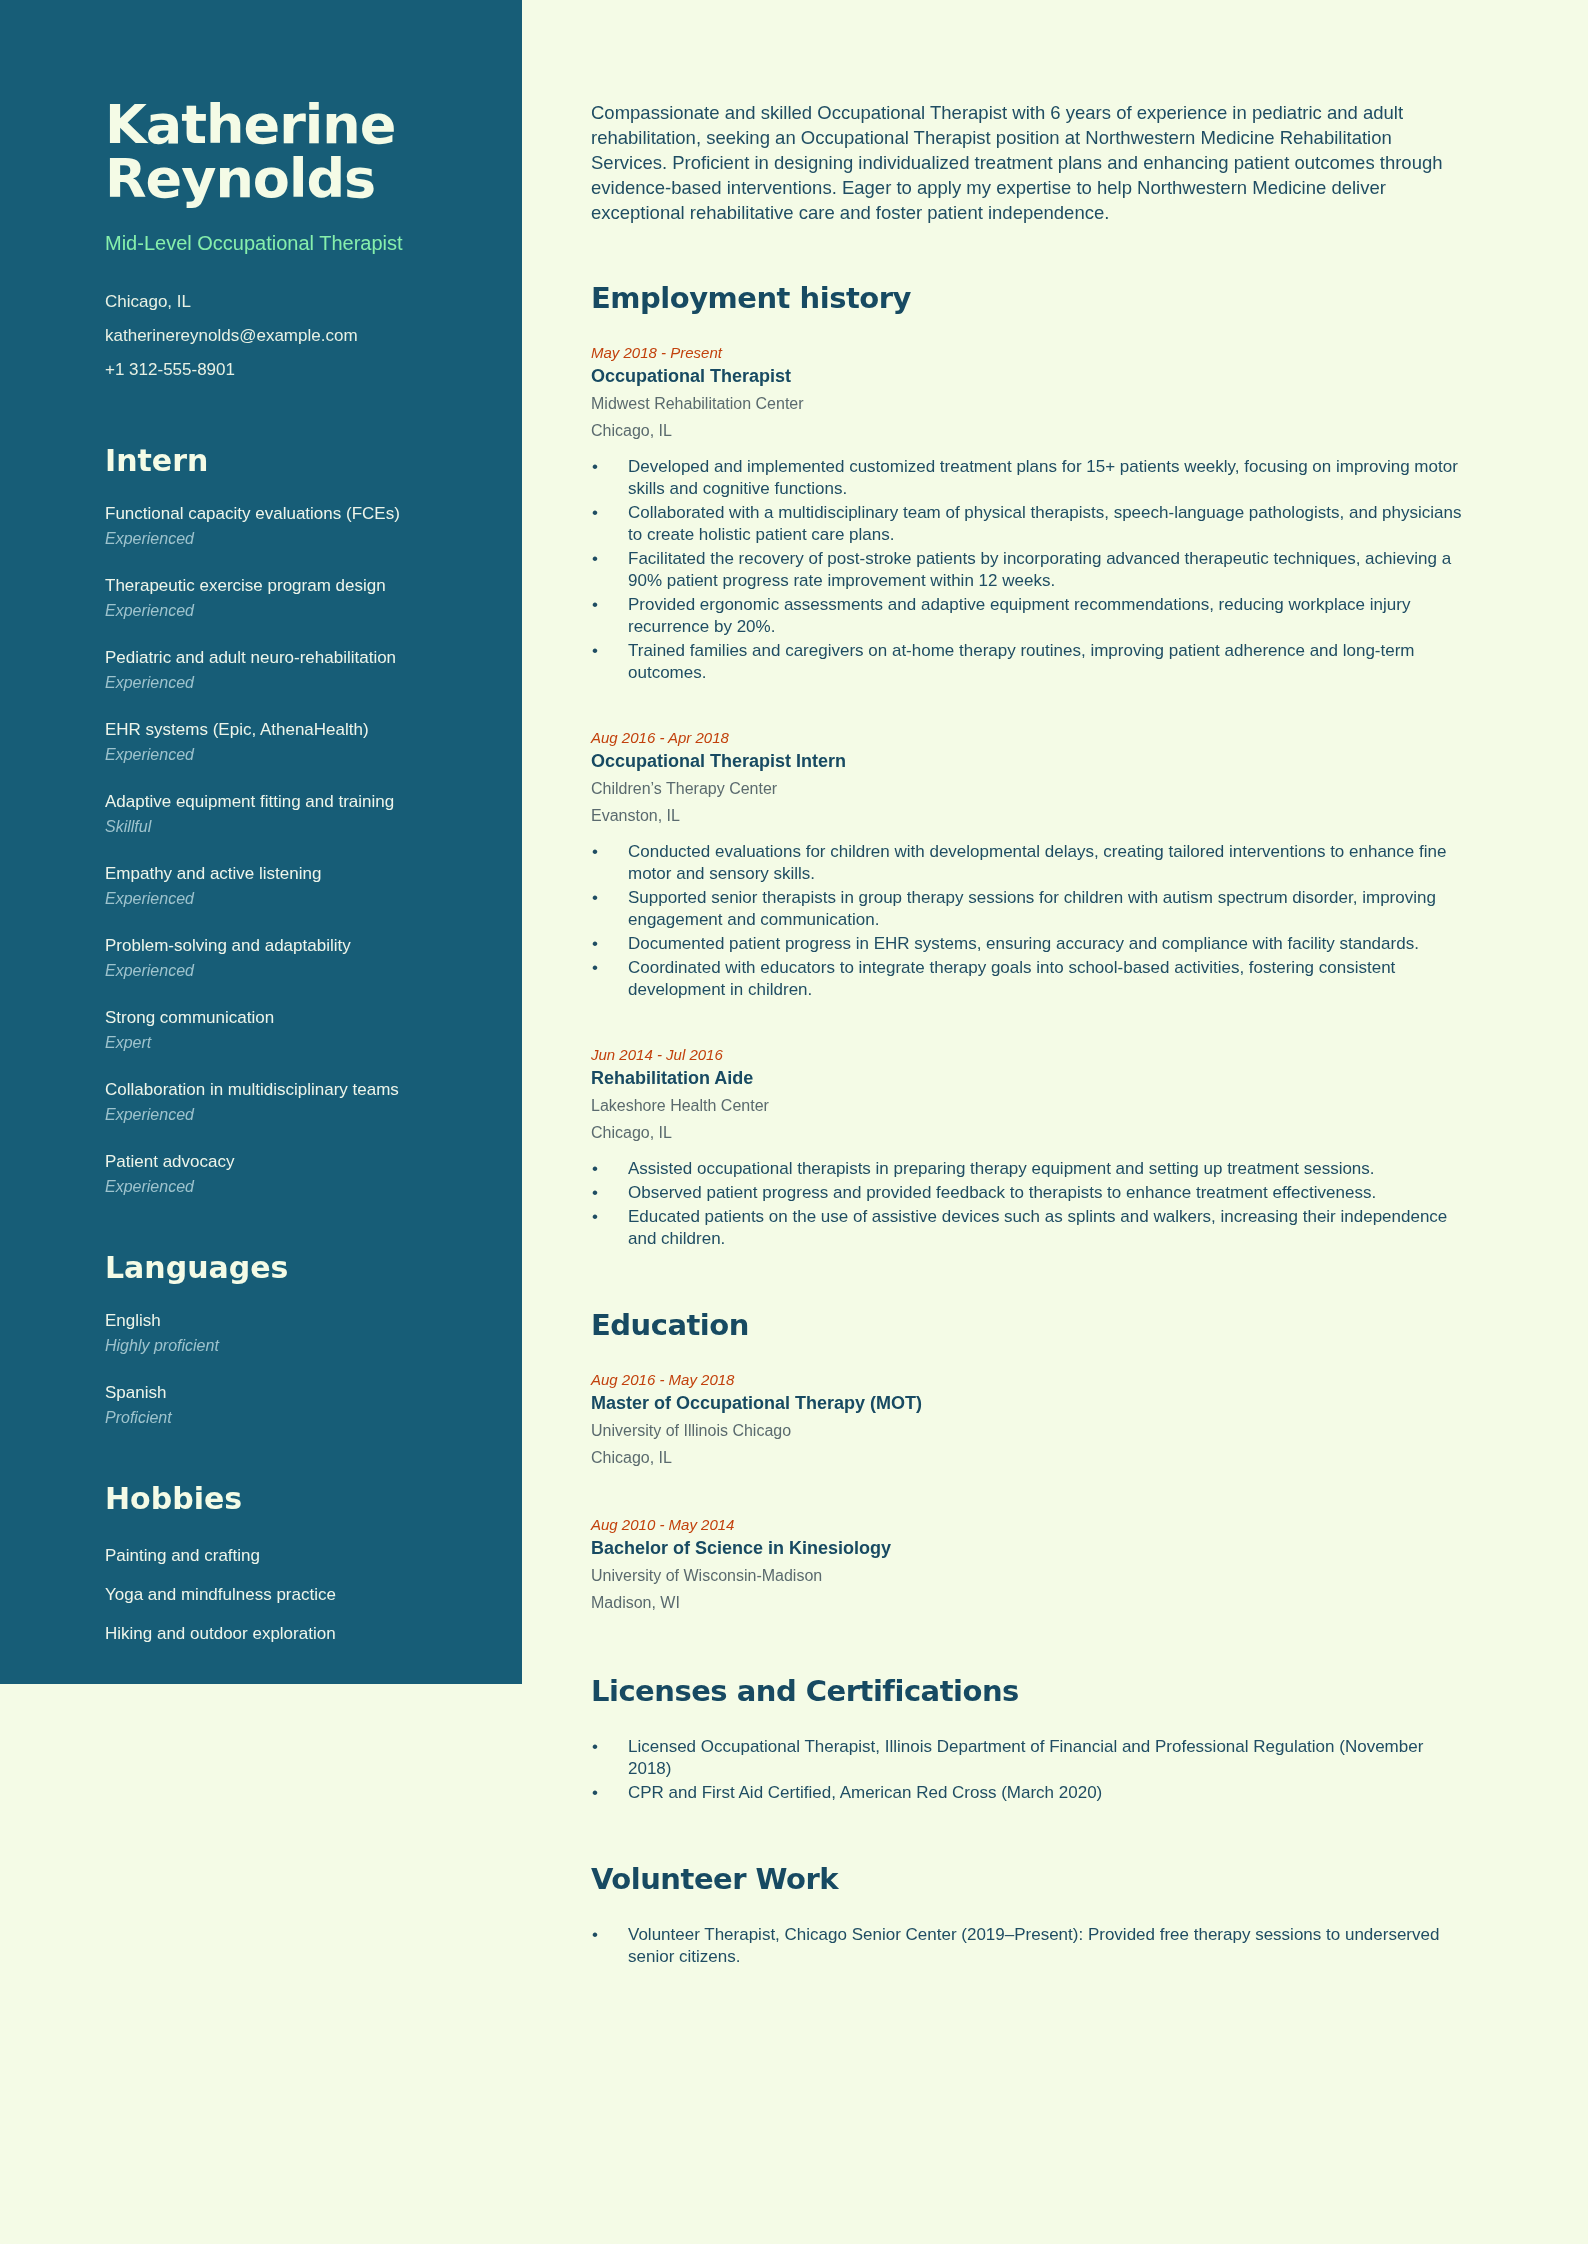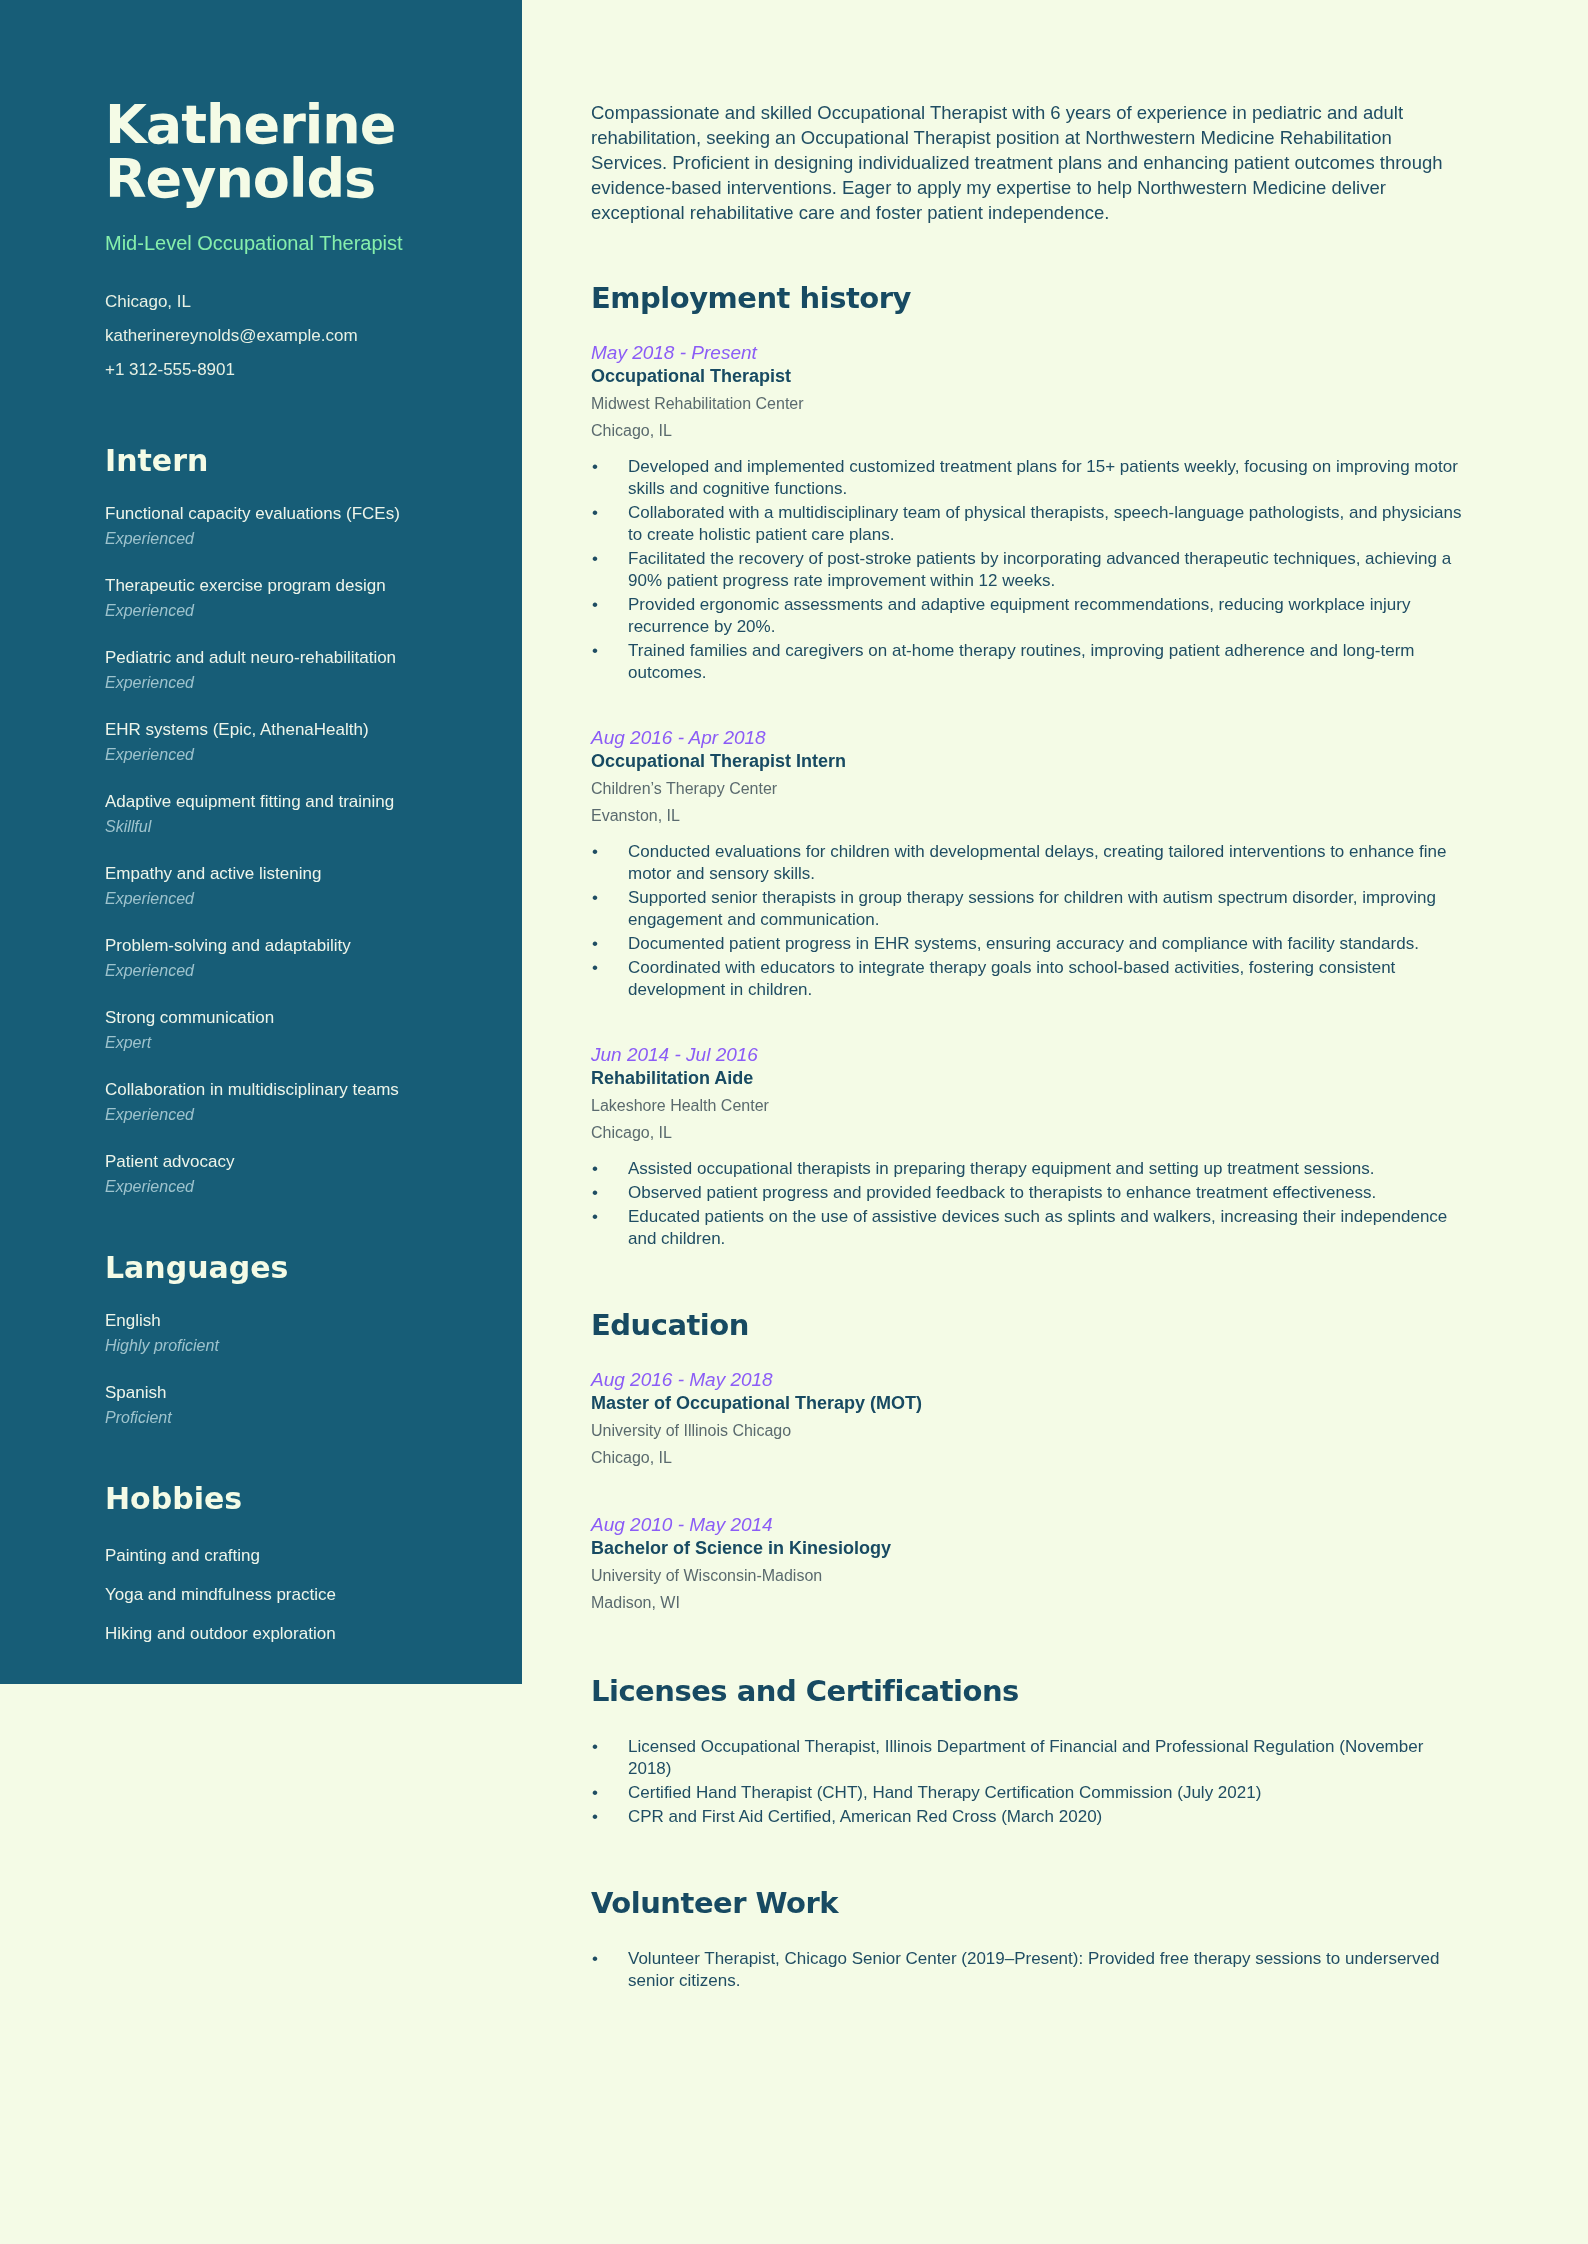--- a/index.html
+++ b/index.html
@@ -64,21 +64,21 @@
     font-family: "DejaVu Sans", sans-serif;
     font-weight: bold;
     font-size: 29px;
     color: #174a62;
     margin: 0;
     letter-spacing: -0.5px;
   }
   .section { margin-top: 58px; }
   .entry { margin-top: 28px; }
   .entry + .entry { margin-top: 44px; }
-  .date { font-size: 19px; font-style: italic; color: #8b5cf6; line-height: 20px; }
+  .date { font-size: 15px; font-style: italic; color: #c2410c; line-height: 20px; }
   .role { font-size: 18px; font-weight: bold; color: #174a62; line-height: 27px; }
   .org, .loc { font-size: 16px; color: #5a6a6e; line-height: 27px; }
   ul.bullets {
     margin: 12px 0 0 0; padding-left: 37px;
     list-style: none;
   }
   ul.bullets li {
     position: relative;
     font-size: 17px; line-height: 22px;
     color: #1f4d63;
@@ -230,21 +230,20 @@
       <div class="role">Bachelor of Science in Kinesiology</div>
       <div class="org">University of Wisconsin-Madison</div>
       <div class="loc">Madison, WI</div>
     </div>
   </section>
 
   <section class="section">
     <h2 class="main-h">Licenses and Certifications</h2>
     <ul class="bullets" style="margin-top:28px">
       <li>Licensed Occupational Therapist, Illinois Department of Financial and Professional Regulation (November 2018)</li>
-      <li>Certified Hand Therapist (CHT), Hand Therapy Certification Commission (July 2021)</li>
       <li>CPR and First Aid Certified, American Red Cross (March 2020)</li>
     </ul>
   </section>
 
   <section class="section">
     <h2 class="main-h">Volunteer Work</h2>
     <ul class="bullets" style="margin-top:28px">
       <li>Volunteer Therapist, Chicago Senior Center (2019–Present): Provided free therapy sessions to underserved senior citizens.</li>
     </ul>
   </section>

